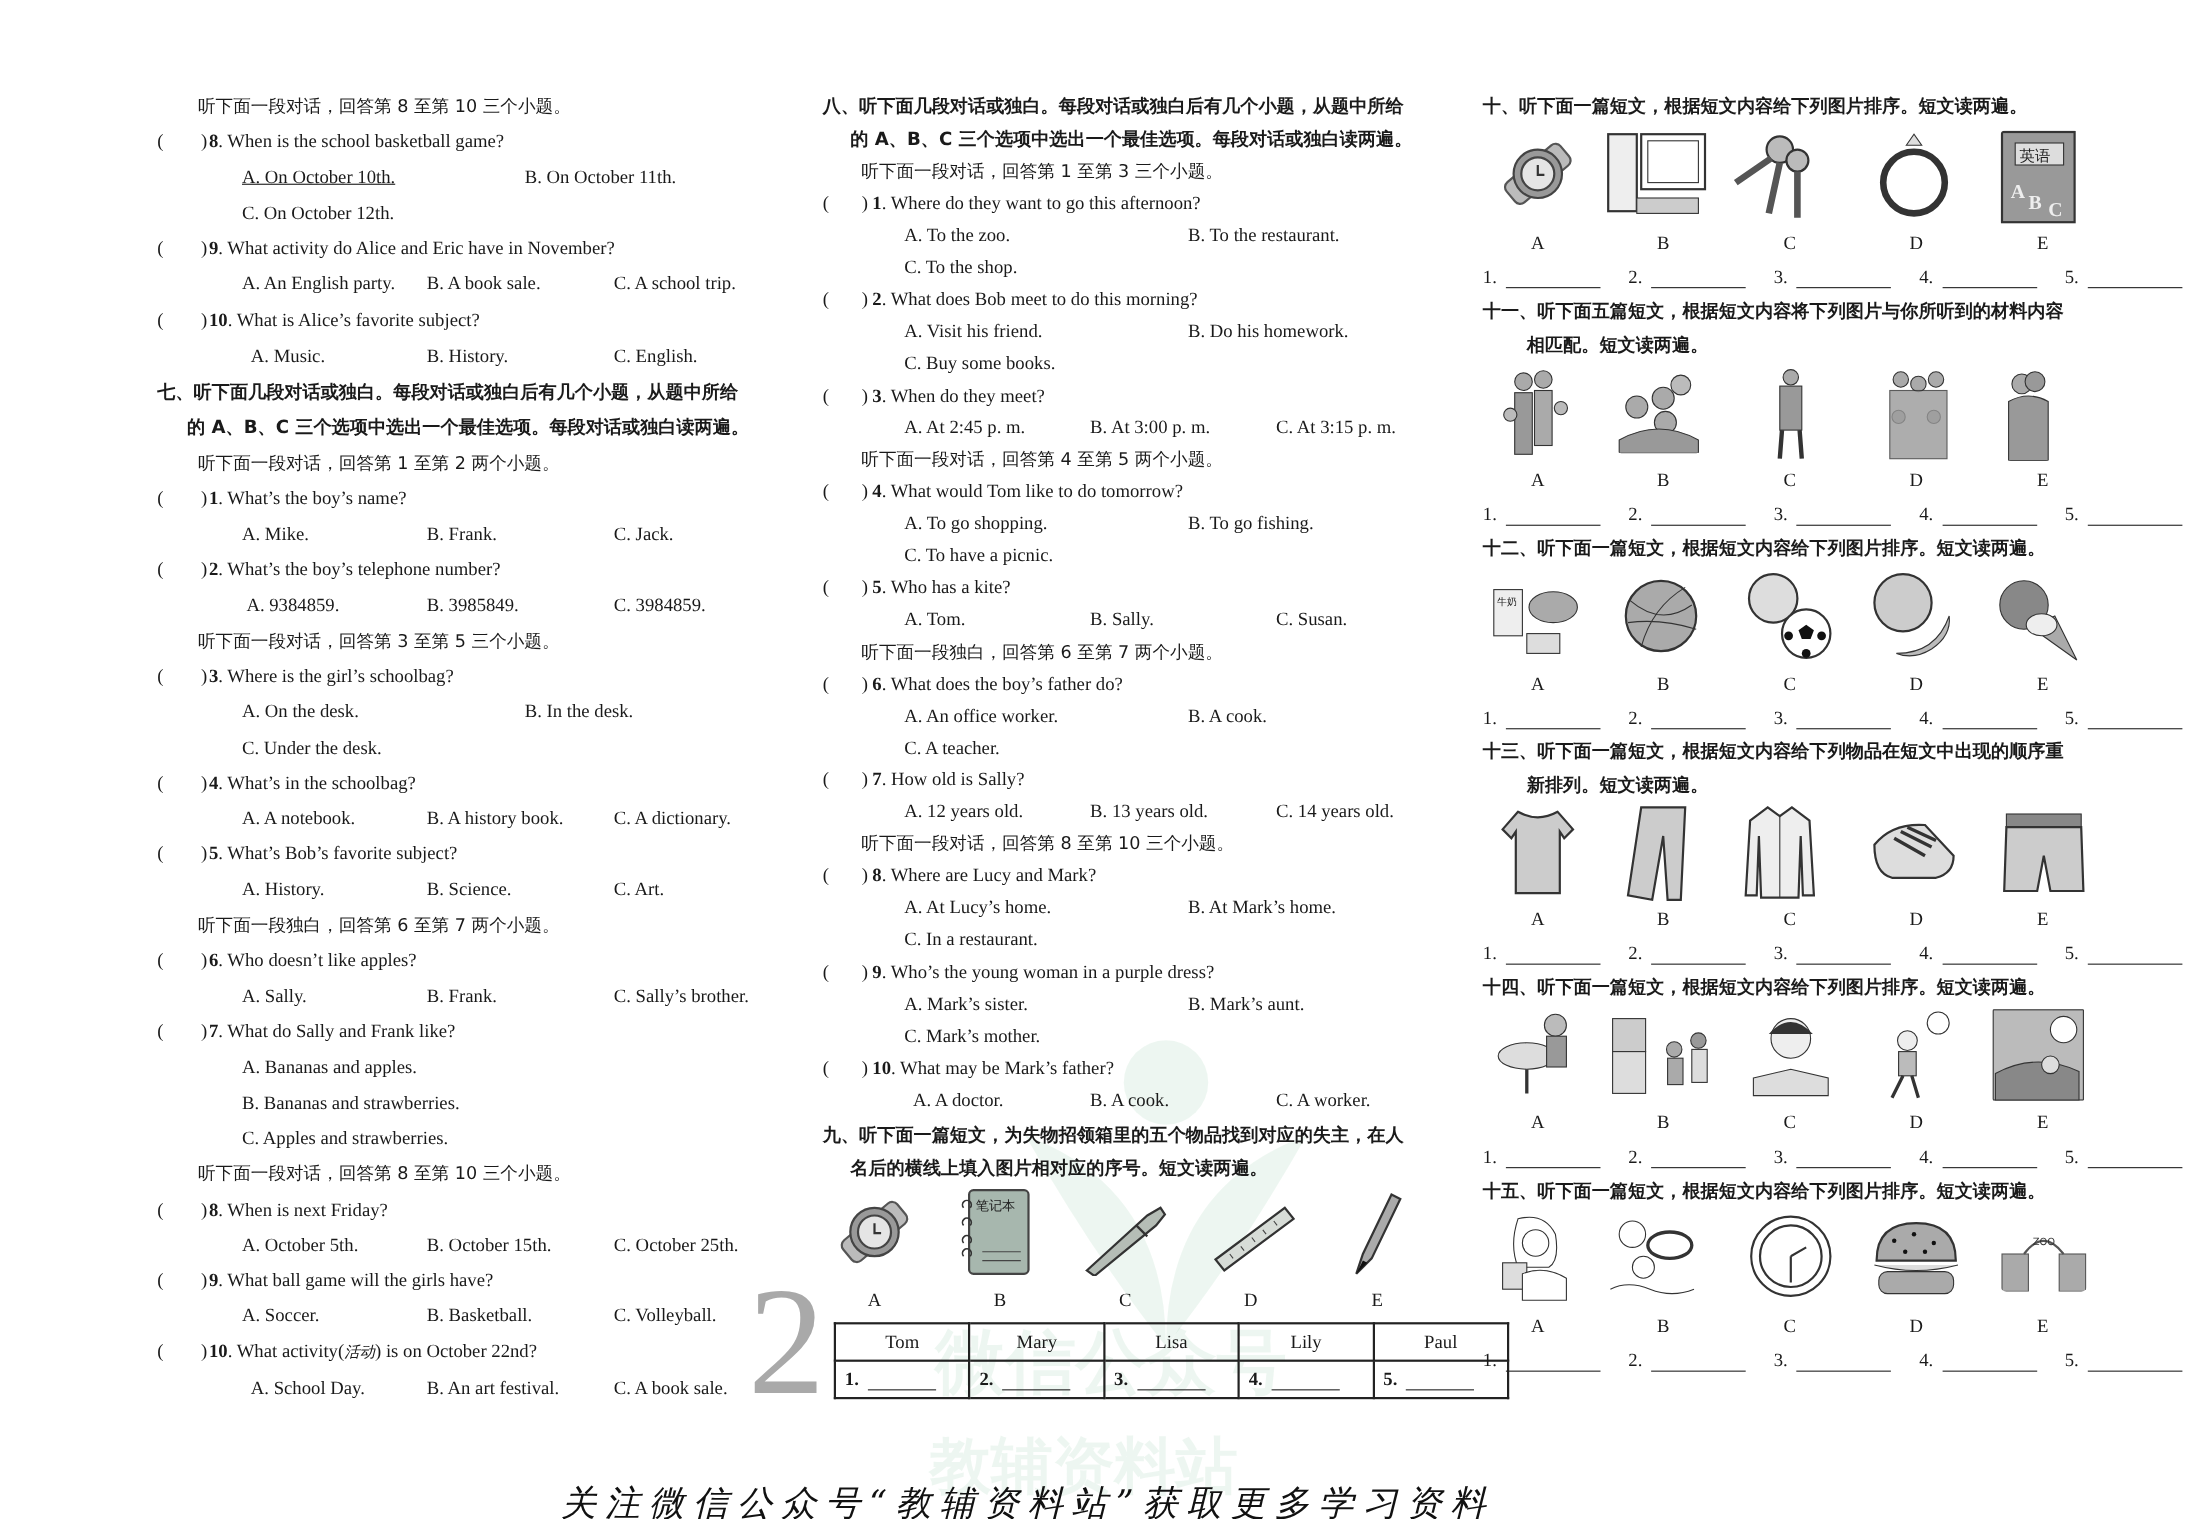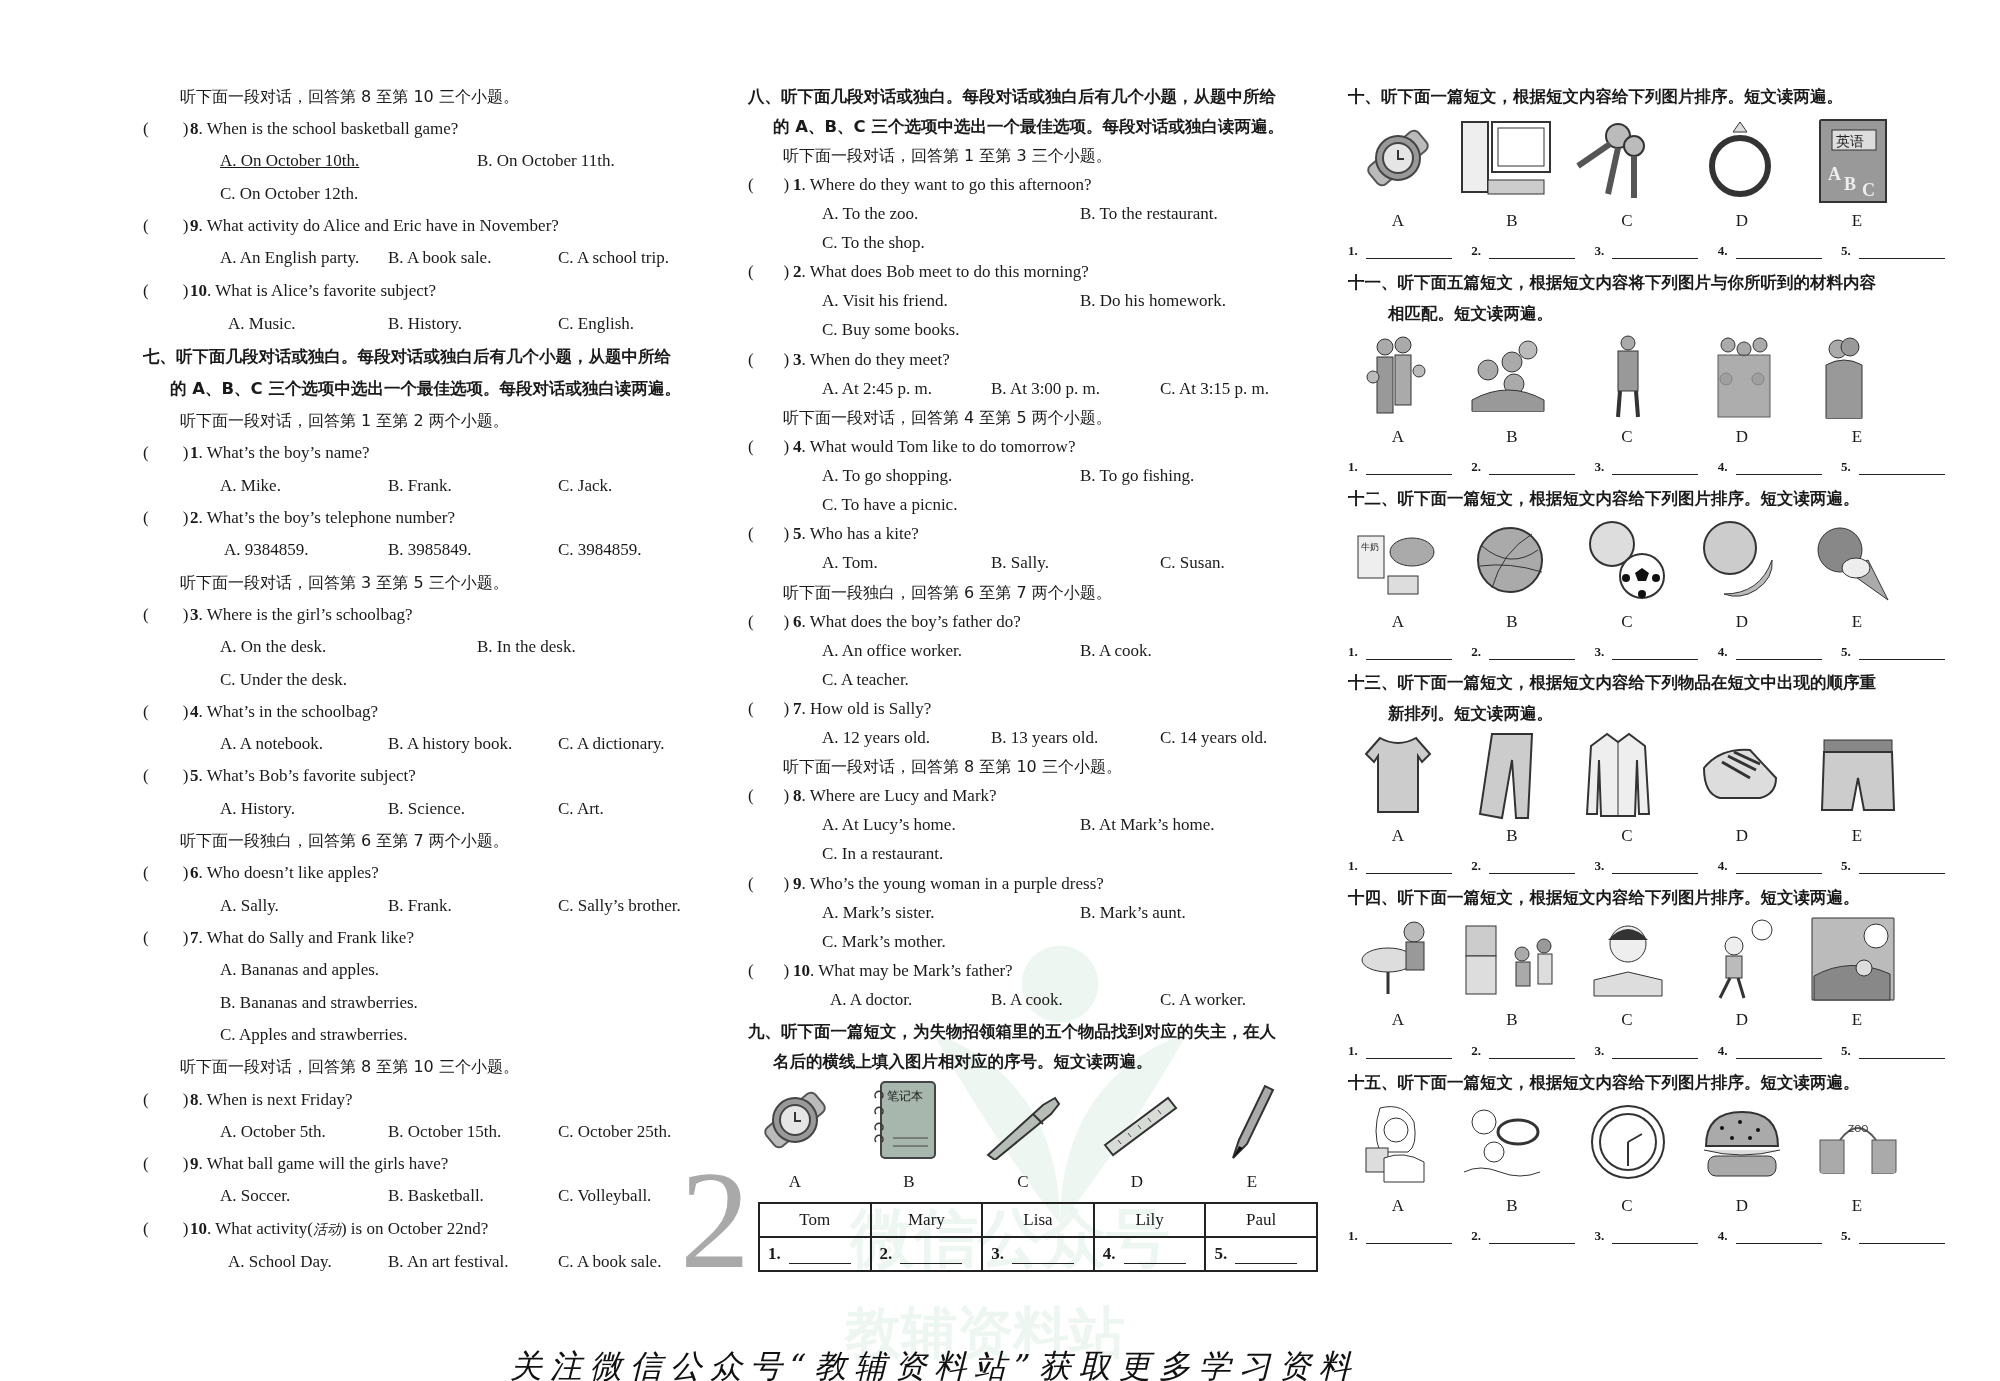--- a/index.html
+++ b/index.html
@@ -5,28 +5,28 @@
   html, body { margin:0; padding:0; background:#ffffff; }
   body { width:2000px; height:1381px; position:relative; overflow:hidden;
          font-family:"Liberation Serif", "DejaVu Serif", serif; color:#1a1a1a; }
   .ln { position:absolute; white-space:nowrap; font-size:17px; line-height:20px; }
   .cn { font-family:"DejaVu Sans", "Liberation Sans", sans-serif; font-size:16px; }
   .hd { font-family:"DejaVu Sans", "Liberation Sans", sans-serif; font-weight:bold; font-size:16.5px; }
   .qn { font-weight:bold; }
   .paren { position:absolute; font-size:17px; }
   .opt { position:absolute; white-space:nowrap; font-size:17px; }
   .letter { position:absolute; font-size:17px; width:30px; text-align:center; }
-  .blankrow { position:absolute; font-size:13px; font-weight:bold; white-space:nowrap; }
+  .blankrow { position:absolute; font-size:17px; font-weight:normal; white-space:nowrap; }
   .blank { display:inline-block; width:86px; border-bottom:1.5px solid #222; margin-left:8px; height:16px; vertical-align:bottom; }
   .pic { position:absolute; border-radius:6px; }
   .pageno { position:absolute; left:680px; top:1150px; font-size:140px; line-height:140px; color:#a9a9a9;
             font-family:"Liberation Serif", serif; }
   .wm-logo { position:absolute; left:900px; top:915px; width:320px; height:330px; opacity:0.08; }
   .wm-text { position:absolute; font-family:"DejaVu Sans", sans-serif; font-weight:bold; color:#2e9b57; opacity:0.08; white-space:nowrap; }
-  table.owners { position:absolute; left:758px; top:1202px; border-collapse:collapse; width:560px; }
+  table.owners { position:absolute; left:758px; top:1202px; border-collapse:collapse; width:614px; }
   table.owners td { border:2px solid #222; height:32px; font-size:17px; text-align:center; padding:0; width:106px; }
   table.owners td.num { text-align:left; padding-left:8px; font-weight:bold; }
   table.owners .blank { width:62px; }
   .footer { position:absolute; left:510px; top:1345px; font-family:"DejaVu Serif", serif; font-style:italic;
             font-size:32px; letter-spacing:8px; color:#111; white-space:nowrap; }
 </style>
 </head>
 <body>
 
 <svg class="wm-logo" viewBox="0 0 100 100">

